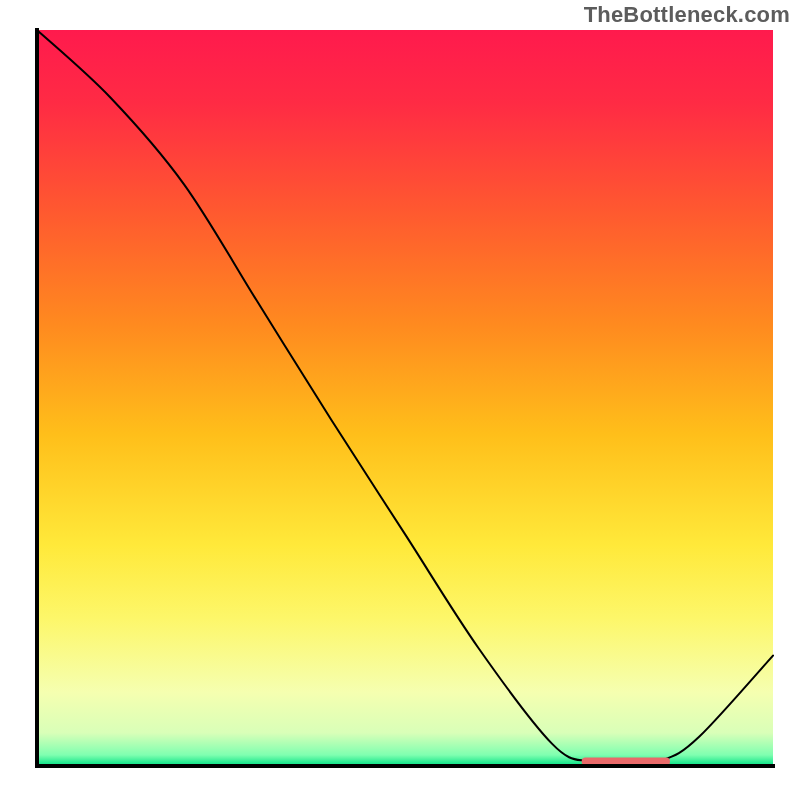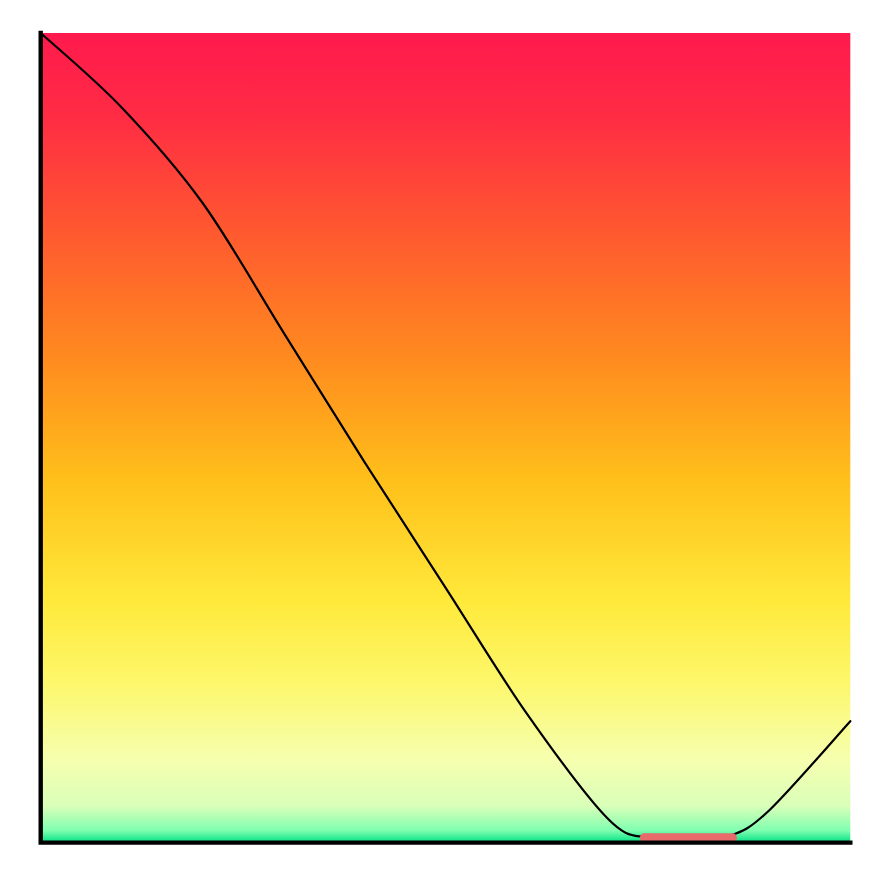--- a/index.html
+++ b/index.html
@@ -24,20 +24,21 @@
     top: 0; left: 0;
     width: 800px;
     height: 800px;
     display: block;
   }
 </style>
 </head>
 <body>
 
 <div class="chart-wrap">
+  <div class="watermark">TheBottleneck.com</div>
   <svg class="chart" viewBox="0 0 800 800" preserveAspectRatio="none">
     <defs>
       <linearGradient id="bg-grad" x1="0" y1="0" x2="0" y2="1">
           <stop offset="0%" stop-color="#ff1a4d"></stop>
           <stop offset="10%" stop-color="#ff2b44"></stop>
           <stop offset="25%" stop-color="#ff5a2f"></stop>
           <stop offset="40%" stop-color="#ff8a1f"></stop>
           <stop offset="55.00000000000001%" stop-color="#ffbf1a"></stop>
           <stop offset="70%" stop-color="#ffe93a"></stop>
           <stop offset="80%" stop-color="#fdf76a"></stop>

